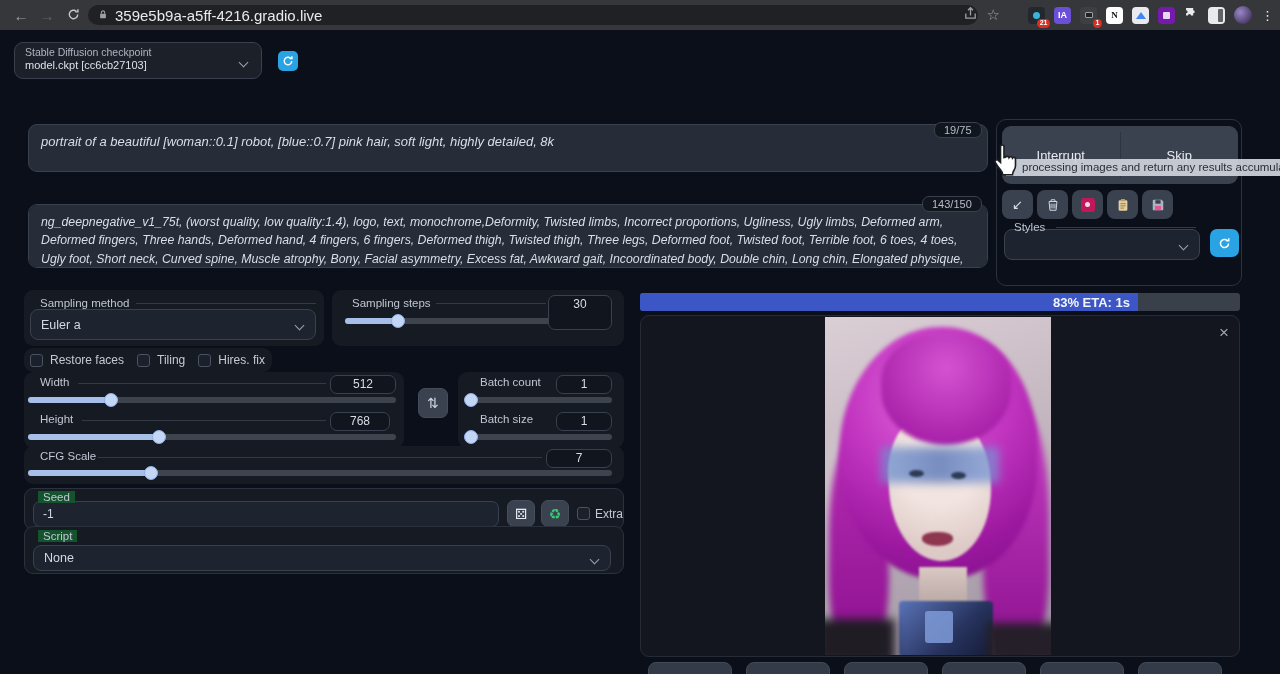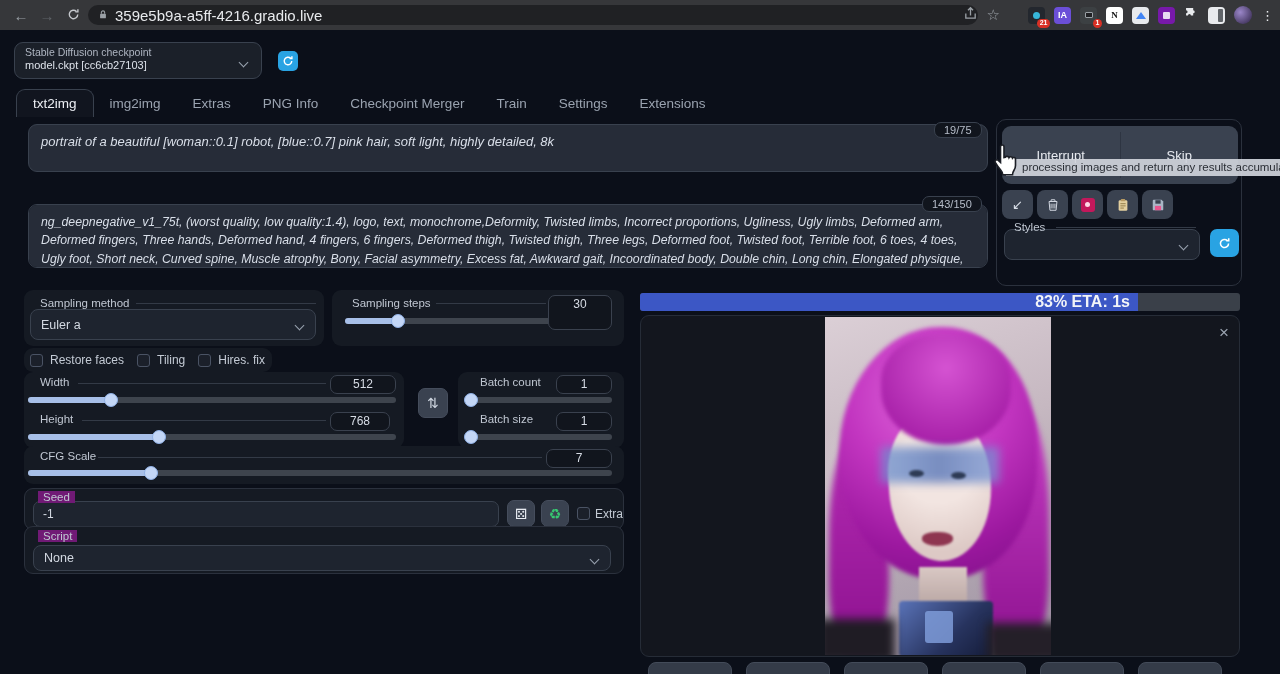--- a/index.html
+++ b/index.html
@@ -57,27 +57,27 @@
   .dropdown { position:absolute; background:#1e242f; border:1px solid #39414e; border-radius:8px; color:#d3d9e2; font-size:12.5px; display:flex; align-items:center; padding:0 10px; cursor:pointer;text-align:center; }
   .dropdown .chev { position:absolute; right:12px; top:40%; }
   .block { position:absolute; background:#151a23; border-radius:9px; }
   .slider { position:absolute; height:6px; background:#3e444d; border-radius:3px; }
   .slider .fill { position:absolute; left:0; top:0; height:100%; background:#a7bfe8; border-radius:3px; }
   .slider .thumb { position:absolute; right:-7px; top:50%; transform:translateY(-50%); width:14px; height:14px; border-radius:50%; background:#c3d6f6; border:1px solid #8fb0e6; }
   .cb { width:13px; height:13px; background:#1b202a; border:1px solid #4a5364; border-radius:3px; display:inline-block; cursor:pointer; }
   .cb-lab { font-size:12px; color:#c3cad4; margin-left:7px; }
   .sq-btn { position:absolute; background:#3a4250; border:1px solid #454d5c; border-radius:7px; display:flex; align-items:center; justify-content:center; cursor:pointer; }
   .group { position:absolute; border:1px solid #2b313d; border-radius:9px; background:#151a23; }
-  .legend { position:absolute; font-size:11.5px; color:#c0c7d2; background:#701a75; padding:0 5px; z-index:2; }
+  .legend { position:absolute; font-size:11.5px; color:#c0c7d2; background:#14532d; padding:0 5px; z-index:2; }
   input.txt { position:absolute; background:#1e242f; border:1px solid #39414e; border-radius:7px; color:#d3d9e2; font-size:12px; padding:0 9px; outline:none; font-family:inherit; }
 
   
   .progress { position:absolute; left:640px; top:293px; width:600px; height:18px; background:#3a4049; border-radius:3px; overflow:hidden; }
   .progress .pfill { height:100%; background:#3c57c5; display:flex; align-items:center; justify-content:flex-end; }
-  .progress .ptxt { color:#f2f4f8; font-size:16px; font-weight:bold; padding-right:8px; white-space:nowrap;margin-left:19px; }
+  .progress .ptxt { color:#f2f4f8; font-size:13px; font-weight:bold; padding-right:8px; white-space:nowrap;margin-left:19px; }
   .imgpanel { position:absolute; left:640px; top:315px; width:600px; height:342px; background:#13161e; border:1px solid #262c37; border-radius:9px; }
   .closex { position:absolute; left:1219px; top:323px; color:#9aa3b0; font-size:17px; cursor:pointer; z-index:3; }
   .photo { position:absolute; left:825px; top:317px; width:226px; height:338px; overflow:hidden;
     background:linear-gradient(160deg,#dbcfd6 0%,#c6b8c1 40%,#9b91a0 100%); }
   .photo div { position:absolute; }
   .btm-btns { position:absolute; left:648px; top:662px; display:flex; gap:14px; }
   .btm-btn { width:84px; height:26px; background:#343b48; border:1px solid #434b59; border-radius:8px; }
 </style>
 </head>
 <body>
@@ -144,30 +144,20 @@
     <div class="val">model.ckpt [cc6cb27103]</div>
     <span class="chev" style="position:absolute;right:14px;top:16px"></span>
   </div>
   <div class="blue-btn" style="left:278px;top:51px;width:20px;height:20px">
     <svg width="12" height="12" viewBox="0 0 16 16">
         <path d="M13 8a5 5 0 1 1-1.5-3.6" fill="none" stroke="#fff" stroke-width="1.9"></path>
         <path d="M13.2 1.6v3h-3" fill="none" stroke="#fff" stroke-width="1.9"></path>
       </svg>
   </div>
 
-  <div class="tabs">
-    <span class="tab active">txt2img</span>
-    <span class="tab">img2img</span>
-    <span class="tab">Extras</span>
-    <span class="tab">PNG Info</span>
-    <span class="tab">Checkpoint Merger</span>
-    <span class="tab">Train</span>
-    <span class="tab">Settings</span>
-    <span class="tab">Extensions</span>
-  </div>
 
   <span class="counter" style="left:934px;top:122px">19/75</span>
   <textarea class="prompt" style="left: 28px; top: 124px; width: 960px; height: 48px; font-size: 13px;">portrait of a beautiful [woman::0.1] robot, [blue::0.7] pink hair, soft light, highly detailed, 8k</textarea>
 
   <span class="counter" style="left:922px;top:196px">143/150</span>
   <textarea class="prompt" style="left: 28px; top: 204px; width: 960px; height: 64px; font-size: 12.3px; line-height: 1.5;">ng_deepnegative_v1_75t, (worst quality, low quality:1.4), logo, text, monochrome,Deformity, Twisted limbs, Incorrect proportions, Ugliness, Ugly limbs, Deformed arm, Deformed fingers, Three hands, Deformed hand, 4 fingers, 6 fingers, Deformed thigh, Twisted thigh, Three legs, Deformed foot, Twisted foot, Terrible foot, 6 toes, 4 toes, Ugly foot, Short neck, Curved spine, Muscle atrophy, Bony, Facial asymmetry, Excess fat, Awkward gait, Incoordinated body, Double chin, Long chin, Elongated physique, Short stature, Sagging breasts, Obese physique, Emaciated,</textarea>
 
   <div class="rpanel"></div>
   <div class="stopbar">
     <span class="half">Interrupt</span>

